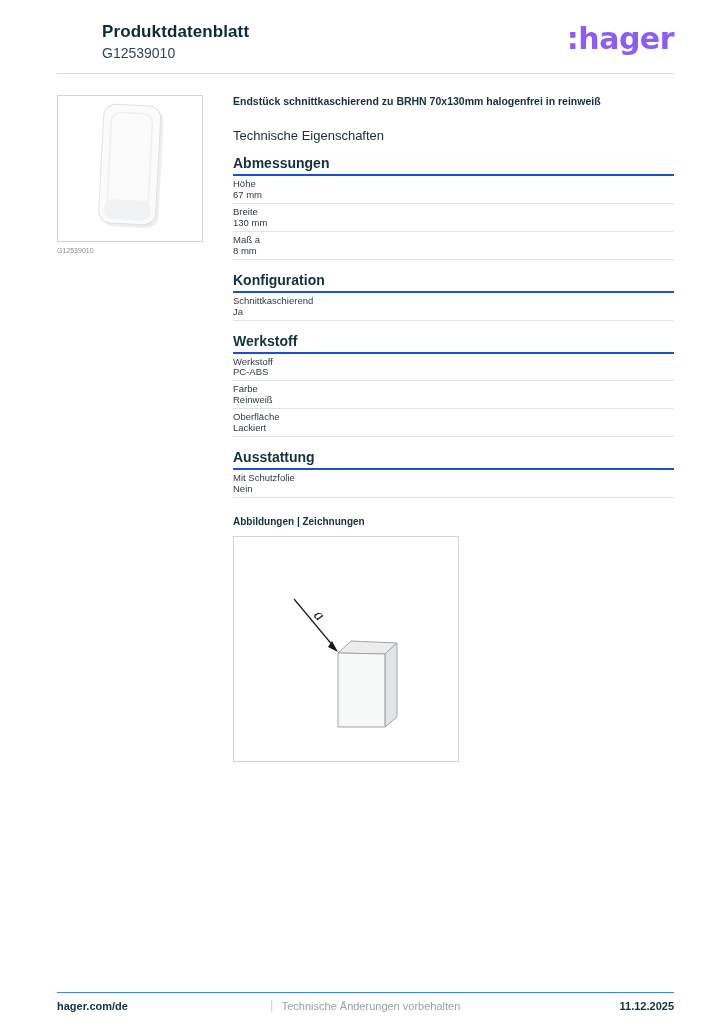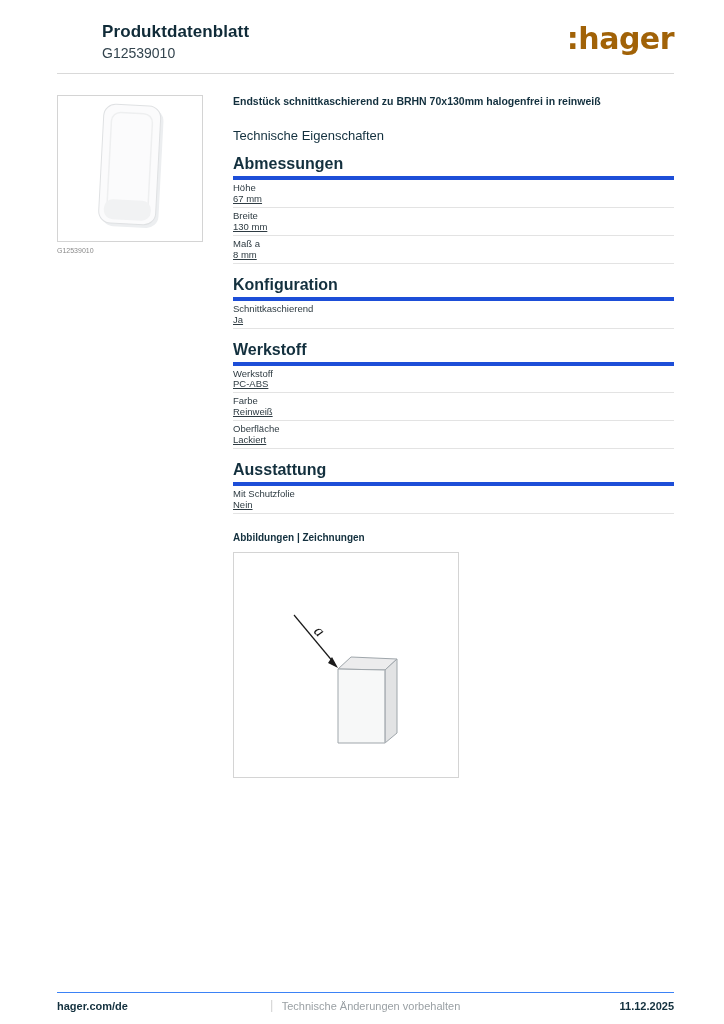--- a/index.html
+++ b/index.html
@@ -26,27 +26,27 @@
   .left-col { width:146px; flex-shrink:0; }
   .image-box { width:146px; height:147px; border:1px solid #d4d4d4; background:#fff;
                display:flex; align-items:center; justify-content:center; }
   .image-caption { font-size:7px; color:#8a8a8a; margin-top:5px; }
 
   .right-col { flex:1; min-width:0; }
   .product-name { font-size:10.5px; font-weight:700; color:#13303e; line-height:1.25; }
   .tech-heading { font-size:13px; font-weight:400; color:#13303e; margin-top:20px; }
 
   .spec-section { margin-top:12px; }
-  .spec-title { font-size:16px; font-weight:700; color:#13303e;
-                padding-bottom:3px; border-bottom:4px solid #1d4ed8; }
+  .spec-title { font-size:14px; font-weight:700; color:#13303e;
+                padding-bottom:3px; border-bottom:2px solid #1d4ed8; }
   .spec-row { display:flex; justify-content:space-between; align-items:baseline;
               font-size:9.5px; color:#2e3b42; padding:3px 0 2px;
               border-bottom:1px solid #e3e3e3; line-height:1.15;flex-direction:column; }
   .spec-label { text-align:left; }
-  .spec-value { text-align:center;text-decoration:underline; }
+  .spec-value { text-align:center; }
 
   .drawings-heading { font-size:10px; font-weight:700; color:#13303e; margin-top:18px; }
   .drawing-box { width:226px; height:226px; border:1px solid #d4d4d4; margin-top:9px;
                  background:#fff; }
 
   
   .footer { position:absolute; left:57px; right:50px; bottom:12px;
             border-top:1px solid #3b82f6; padding-top:7px;
             display:flex; align-items:center; font-size:11px; }
   .footer-site { font-weight:700; color:#13303e; }
@@ -57,21 +57,21 @@
 </head>
 <body>
 
 <div class="page">
 
   <div class="header-row">
     <div>
       <h1 class="page-title">Produktdatenblatt</h1>
       <div class="product-id">G12539010</div>
     </div>
-    <div class="logo" style="color: #a16207;">
+    <div class="logo" style="color: #8b5cf6;">
       <span>:hager</span>
     </div>
   </div>
   <hr class="rule">
 
   <div class="main">
 
     <div class="left-col">
       <div class="image-box">
         <svg width="144" height="145" viewBox="0 0 144 145">

